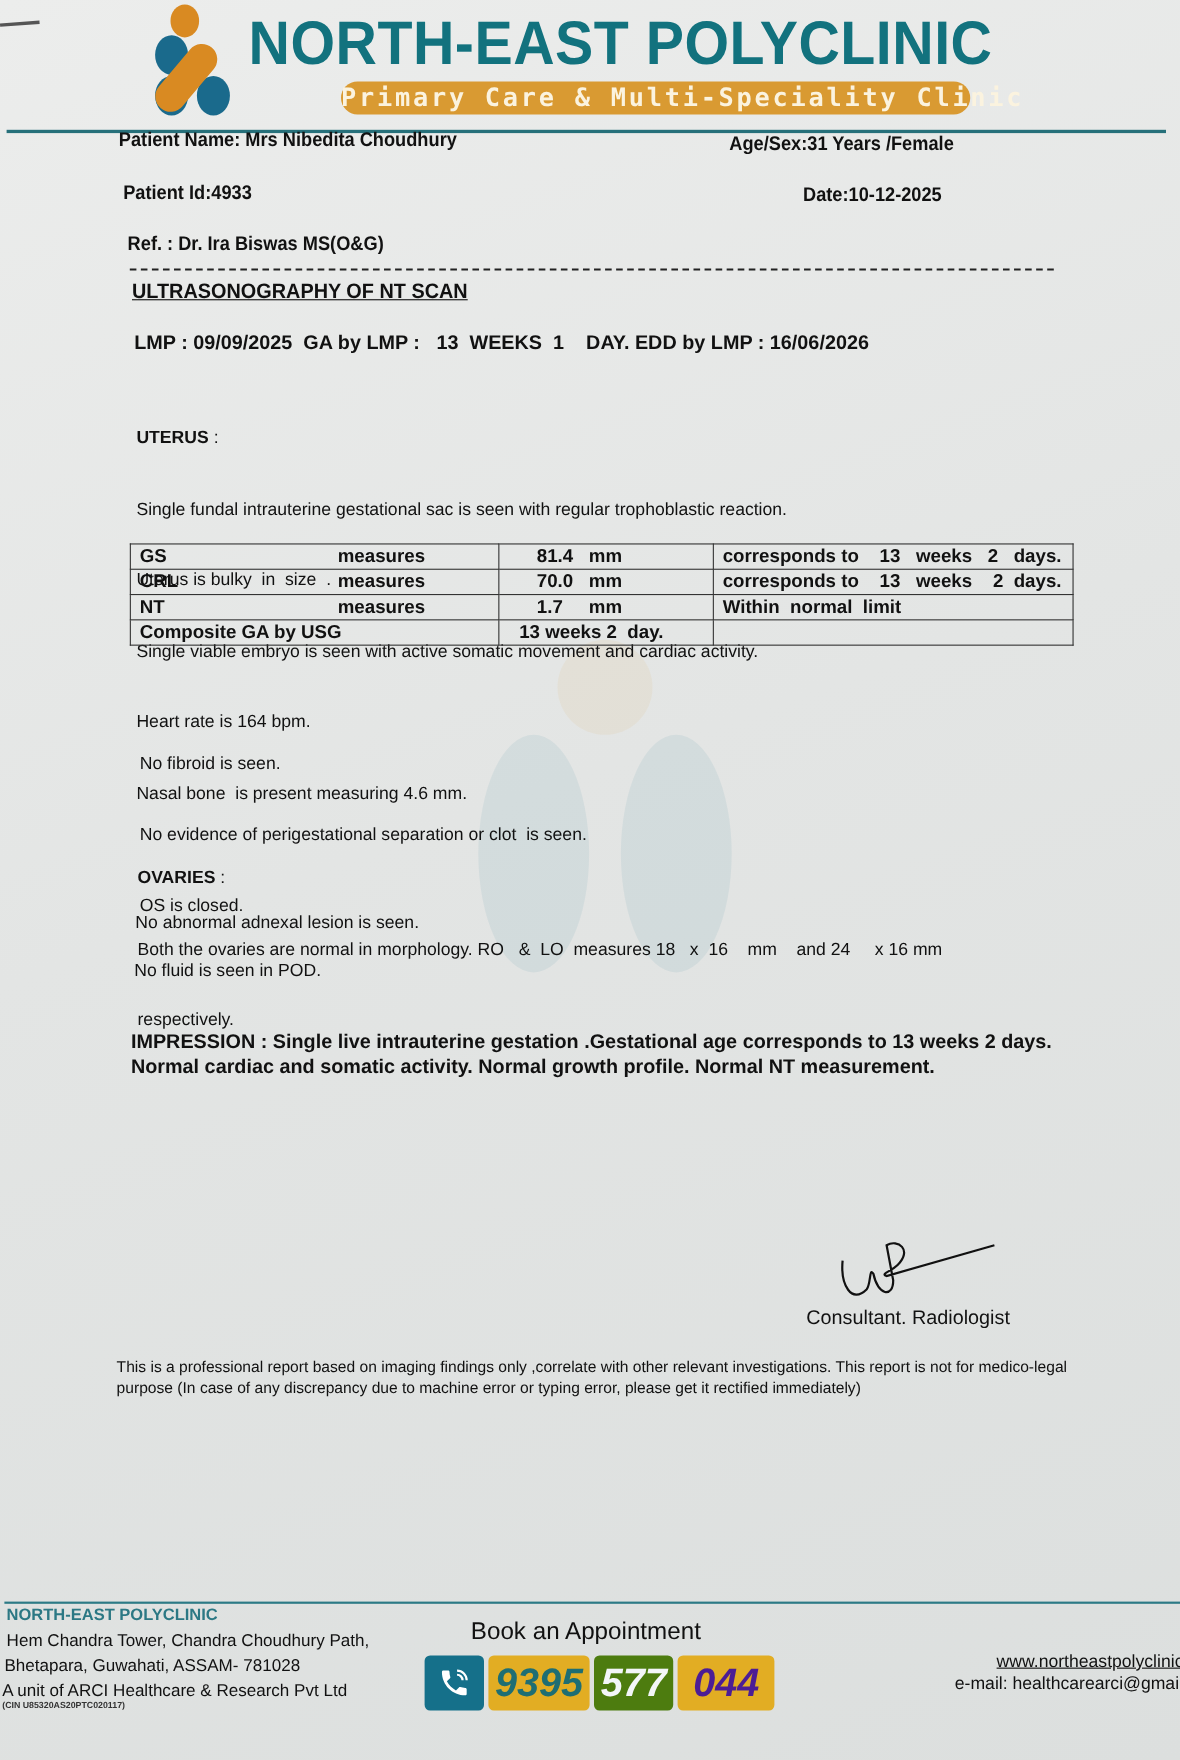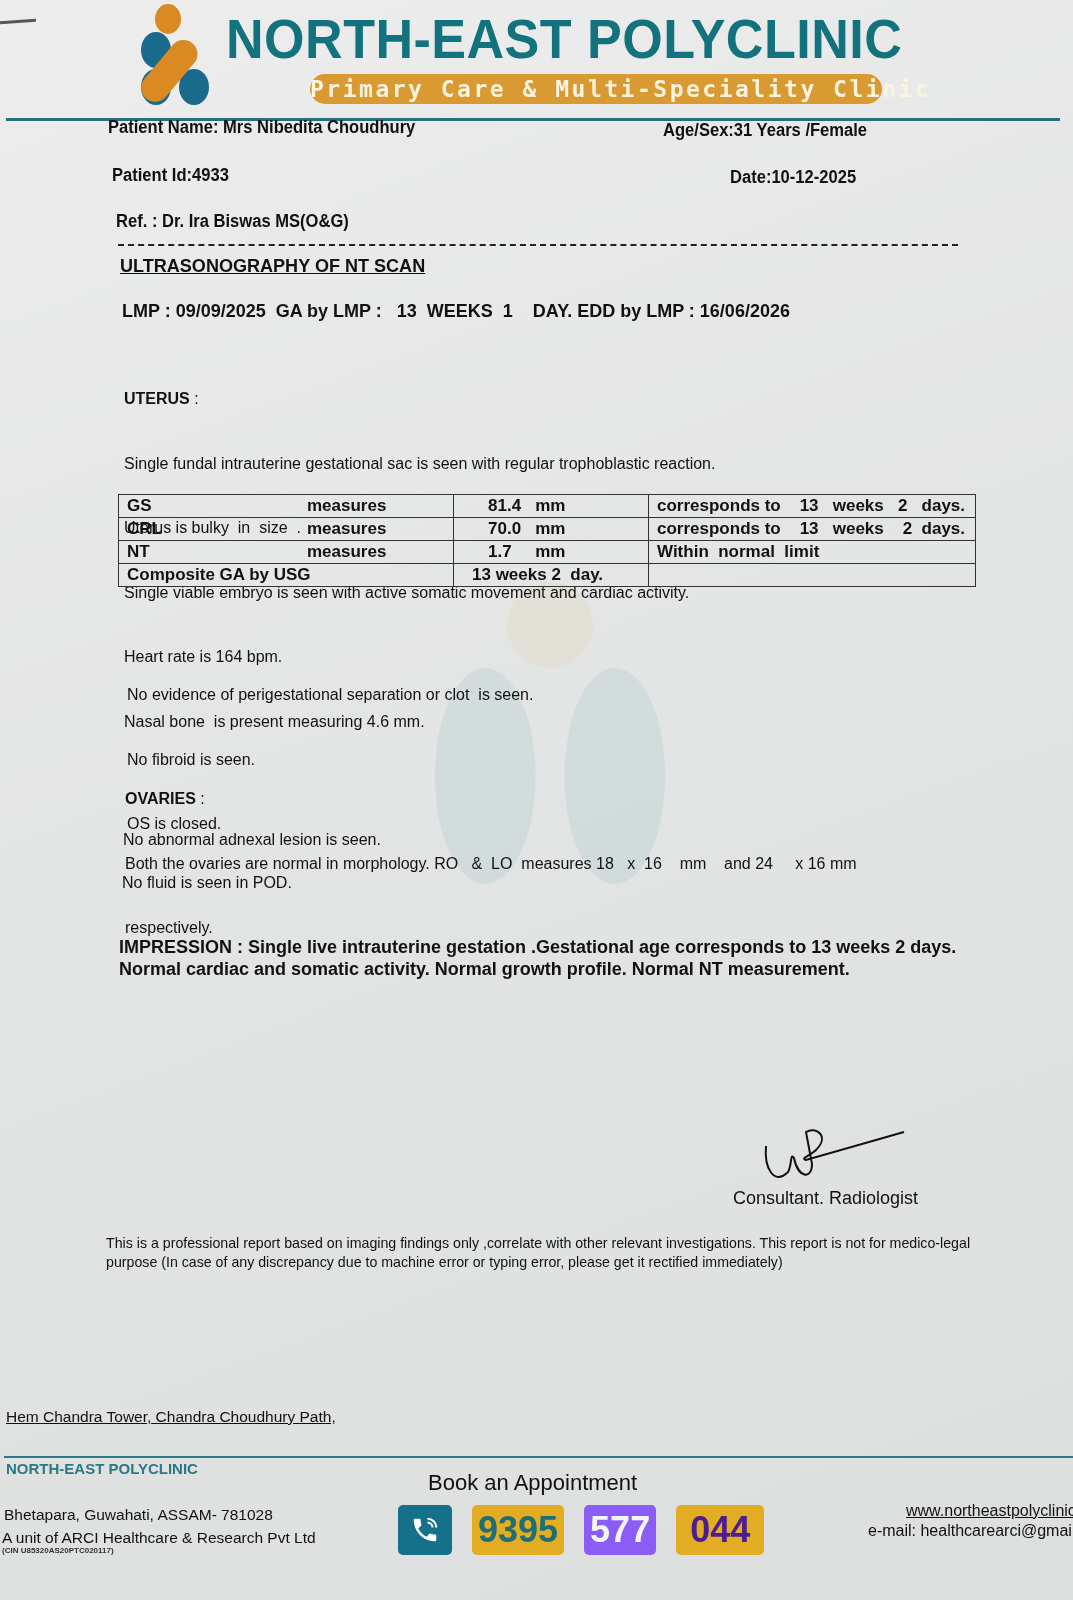--- a/index.html
+++ b/index.html
@@ -42,25 +42,25 @@
     .impression { left: 119px; top: 936px; width: 850px; font-size: 18px; font-weight: bold; line-height: 22px; }
     .sign { left: 760px; top: 1128px; width: 150px; height: 60px; }
     .consultant { left: 733px; top: 1188px; font-size: 18px; white-space: nowrap; }
     .disclaimer { left: 106px; top: 1234px; width: 870px; font-size: 14.2px; line-height: 19px; }
     
     .ftr-rule { left: 4px; top: 1456px; width: 1069px; height: 2px; background: #2c7a86; }
     .ftr-brand { left: 6px; top: 1460px; font-size: 15px; font-weight: bold; color: #2c7884; }
     .ftr-line { font-size: 15.5px; white-space: nowrap; }
     .ftr-cin { left: 2px; top: 1546px; font-size: 8px; font-weight: bold; color: #333; }
     .book { left: 428px; top: 1470px; font-size: 22px; white-space: nowrap; }
-    .phone-wrap { left: 398px; top: 1505px; height: 50px; display: flex; gap: 20px; }
+    .phone-wrap { left: 386px; top: 1505px; height: 50px; display: flex; gap: 4px; font-style: italic; }
     .ph-box { height: 50px; border-radius: 5px; display: flex; align-items: center; justify-content: center; font-size: 36px; font-weight: bold; padding: 0 6px; }
     .ph-icon { width: 42px; background: #15708a; }
     .ph-a { background: #e2ad23; color: #1e6e73; }
-    .ph-b { background: #8b5cf6; color: #f3f6f8; }
+    .ph-b { background: #4d7c0f; color: #f3f6f8; }
     .ph-c { background: #e2ad23; color: #4c1d95; width: 76px; }
     .web { left: 906px; top: 1502px; font-size: 16px; text-decoration: underline; white-space: nowrap; }
     .email { left: 868px; top: 1522px; font-size: 16px; white-space: nowrap; }
     .watermark { left: 360px; top: 560px; width: 380px; height: 360px; opacity: 0.07; }
   </style>
 </head>
 <body>
 
 <svg class="abs watermark" viewBox="0 0 100 100">
   <circle cx="50" cy="18" r="12" fill="#d99a32"></circle>
@@ -119,22 +119,22 @@
   </tr>
   <tr>
     <td class="c1">Composite GA by USG</td>
     <td class="c2" style="padding-left:18px">13 weeks 2  day.</td>
     <td></td>
   </tr>
 </tbody>
   </table>
 
 <div class="abs section" style="left:127px;top:641px;">
+  <div>No fibroid is seen.</div>
   <div>No evidence of perigestational separation or clot  is seen.</div>
-  <div>No fibroid is seen.</div>
   <div>OS is closed.</div>
 </div>
 
 <div class="abs section" style="left:125px;top:745px;">
   <div><span class="heading">OVARIES</span><span> :</span></div>
   <div>Both the ovaries are normal in morphology. RO   &amp;  LO  measures 18   x  16    mm    and 24     x 16 mm</div>
   <div>respectively.</div>
 </div>
 <div class="abs section" style="left:123px;top:829px;">No abnormal adnexal lesion is seen.</div>
 <div class="abs section" style="left:122px;top:872px;">No fluid is seen in POD.</div>
@@ -143,21 +143,21 @@
 
 <svg class="abs sign" viewBox="0 0 150 60">
   <path d="M6 18 C 4 40, 14 58, 28 44 C 32 38, 30 24, 34 30 C 38 50, 52 52, 52 36 L 46 4 C 56 -2, 70 8, 56 22 C 50 28, 40 30, 46 32 L 144 4" fill="none" stroke="#111" stroke-width="2"></path>
 </svg>
 <div class="abs consultant">Consultant. Radiologist</div>
 
 <div class="abs disclaimer">This is a professional report based on imaging findings only ,correlate  with other relevant investigations. This report is not  for medico-legal purpose   (In case of any discrepancy due to machine error or typing error, please get it rectified immediately)</div>
 
 <div class="abs ftr-rule"></div>
 <div class="abs ftr-brand">NORTH-EAST POLYCLINIC</div>
-<div class="abs ftr-line" style="left:6px;top:1408px;text-decoration:underline;">Hem Chandra Tower, Chandra Choudhury Path,</div>
+<div class="abs ftr-line" style="left:6px;top:1483px;">Hem Chandra Tower, Chandra Choudhury Path,</div>
 <div class="abs ftr-line" style="left:4px;top:1506px;">Bhetapara, Guwahati, ASSAM- 781028</div>
 <div class="abs ftr-line" style="left:2px;top:1529px;">A unit of ARCI Healthcare &amp; Research Pvt Ltd</div>
 <div class="abs ftr-cin">(CIN U85320AS20PTC020117)</div>
 
 <div class="abs book">Book an Appointment</div>
 <div class="abs phone-wrap">
   <div class="ph-box ph-icon">
     <svg width="30" height="30" viewBox="0 0 24 24">
         <path d="M6.6 10.8c1.4 2.8 3.8 5.1 6.6 6.6l2.2-2.2c.3-.3.7-.4 1-.2 1.1.4 2.3.6 3.6.6.6 0 1 .4 1 1V20c0 .6-.4 1-1 1C10.6 21 3 13.4 3 4c0-.6.4-1 1-1h3.5c.6 0 1 .4 1 1 0 1.3.2 2.5.6 3.6.1.3 0 .7-.2 1L6.6 10.8z" fill="#fff"></path>
         <path d="M14 3a7 7 0 0 1 7 7M14 6a4 4 0 0 1 4 4" stroke="#fff" stroke-width="1.6" fill="none"></path>

